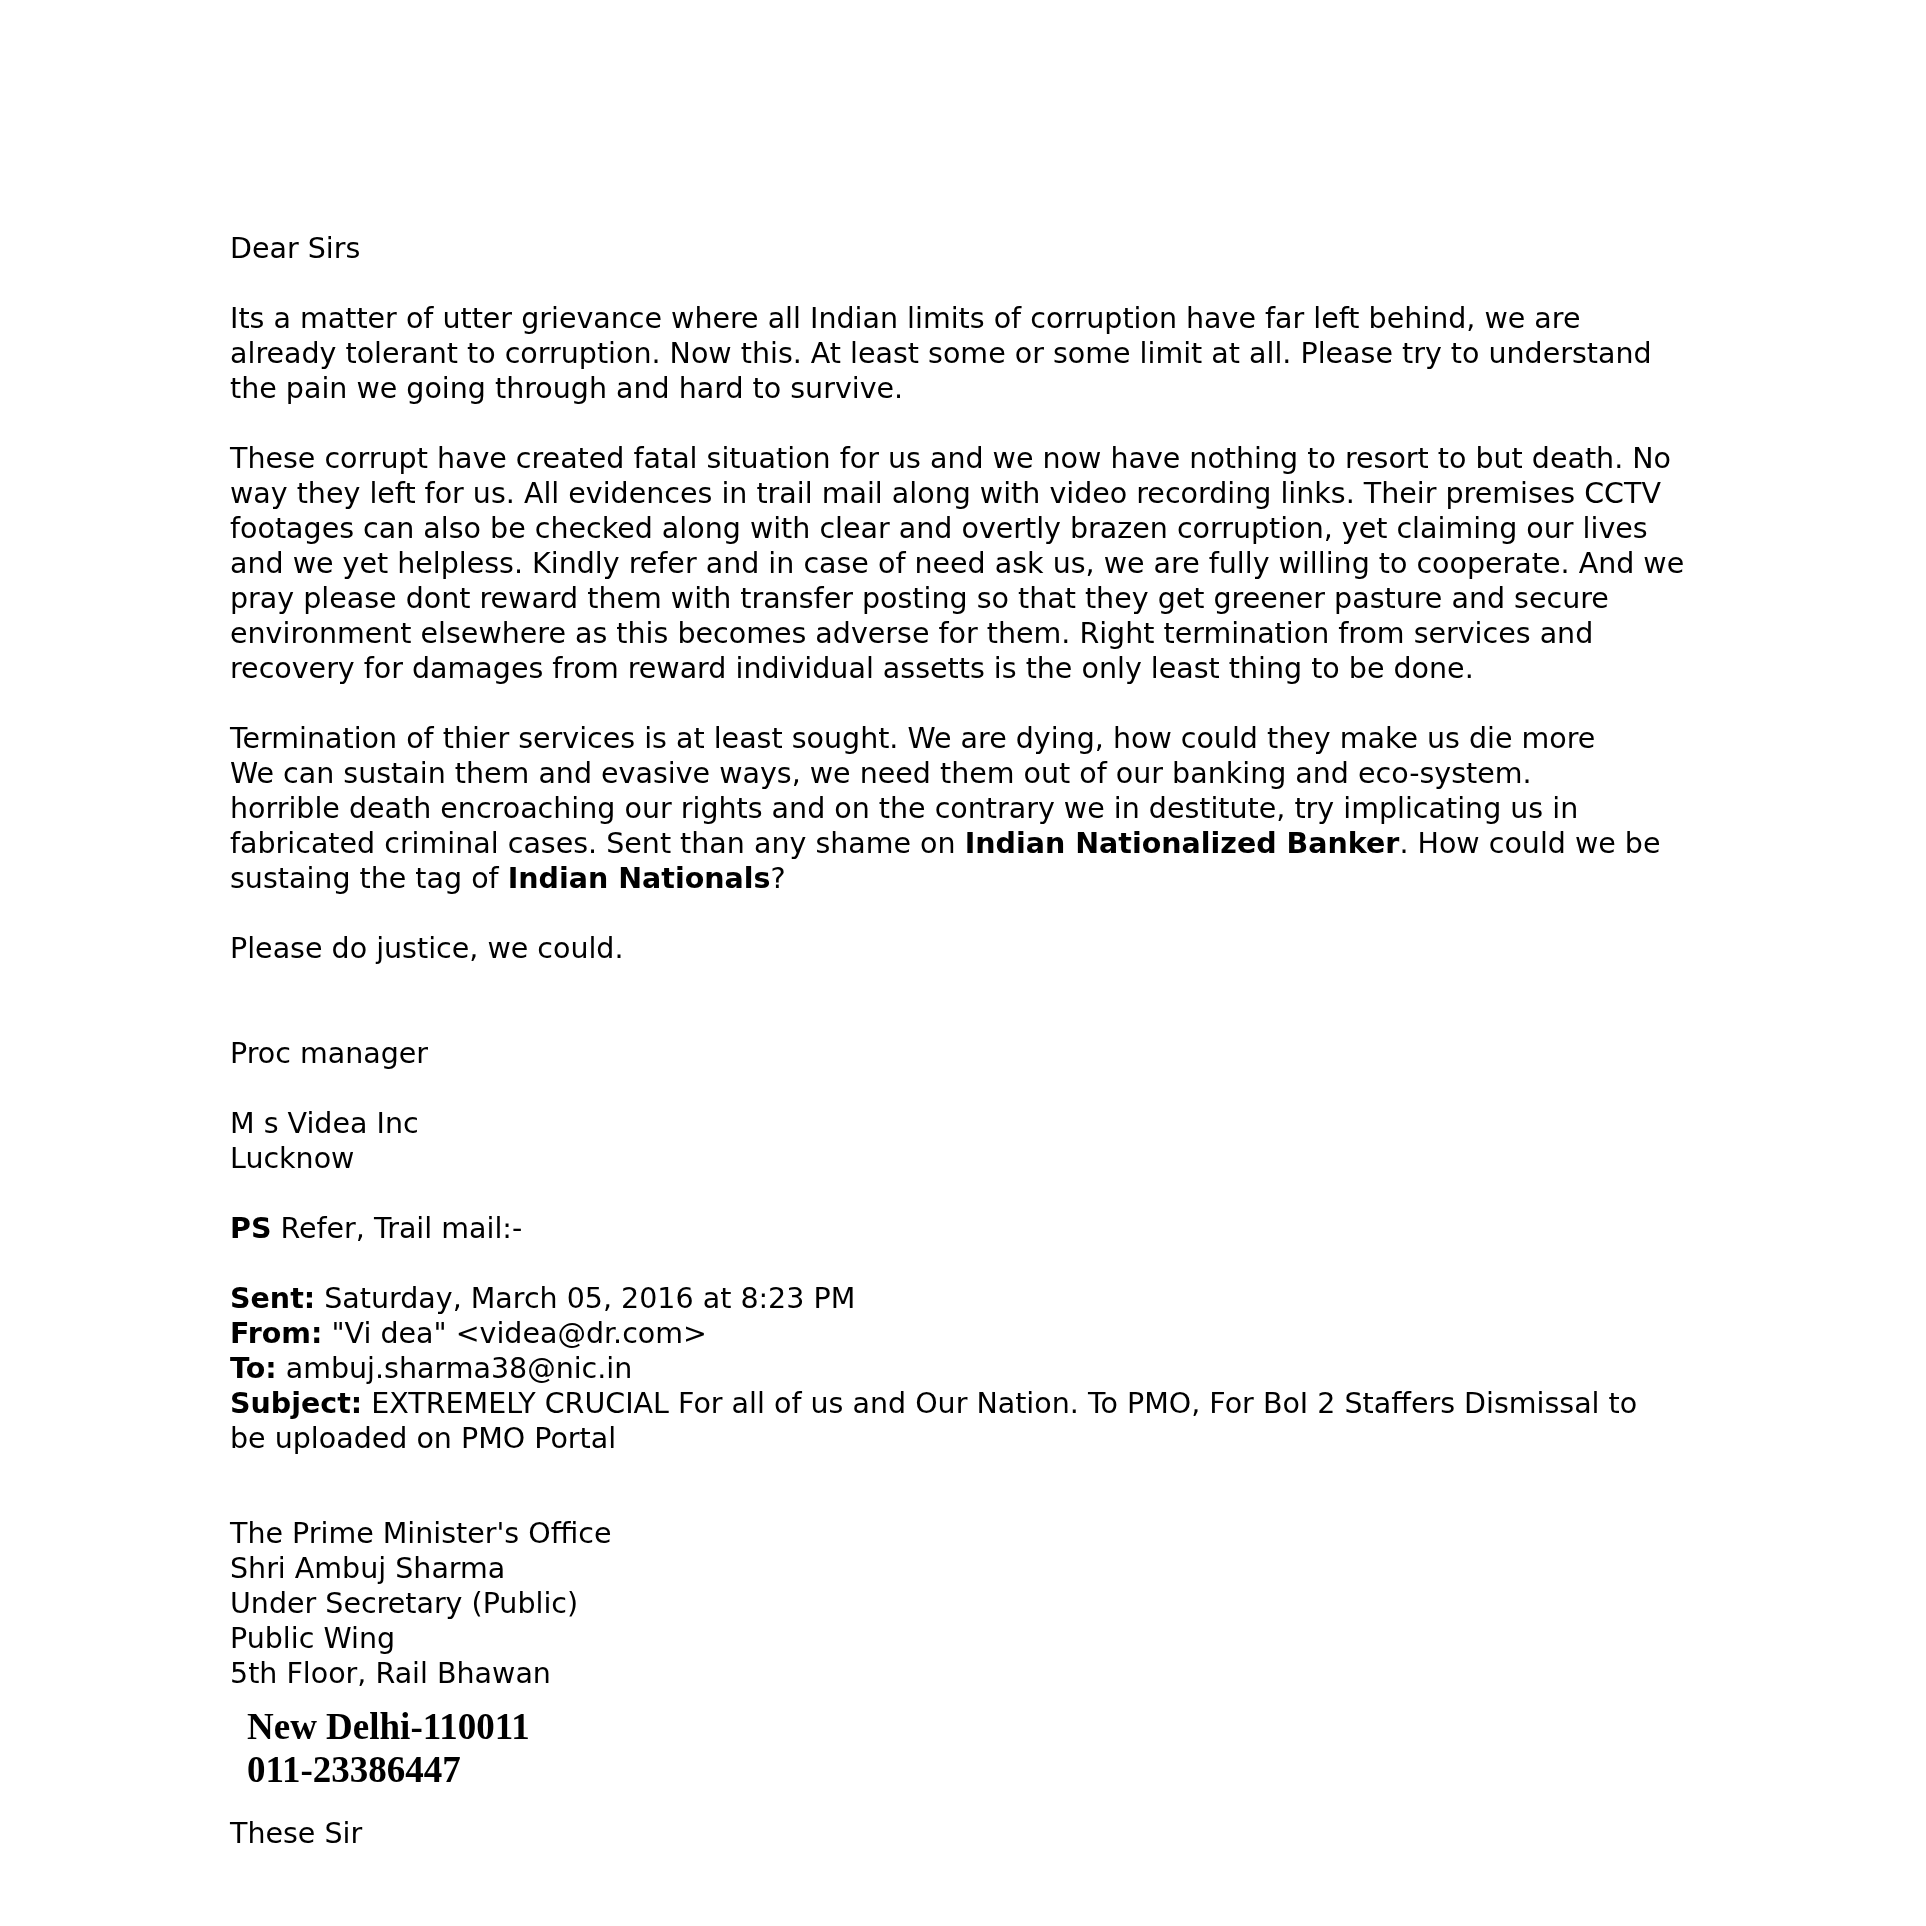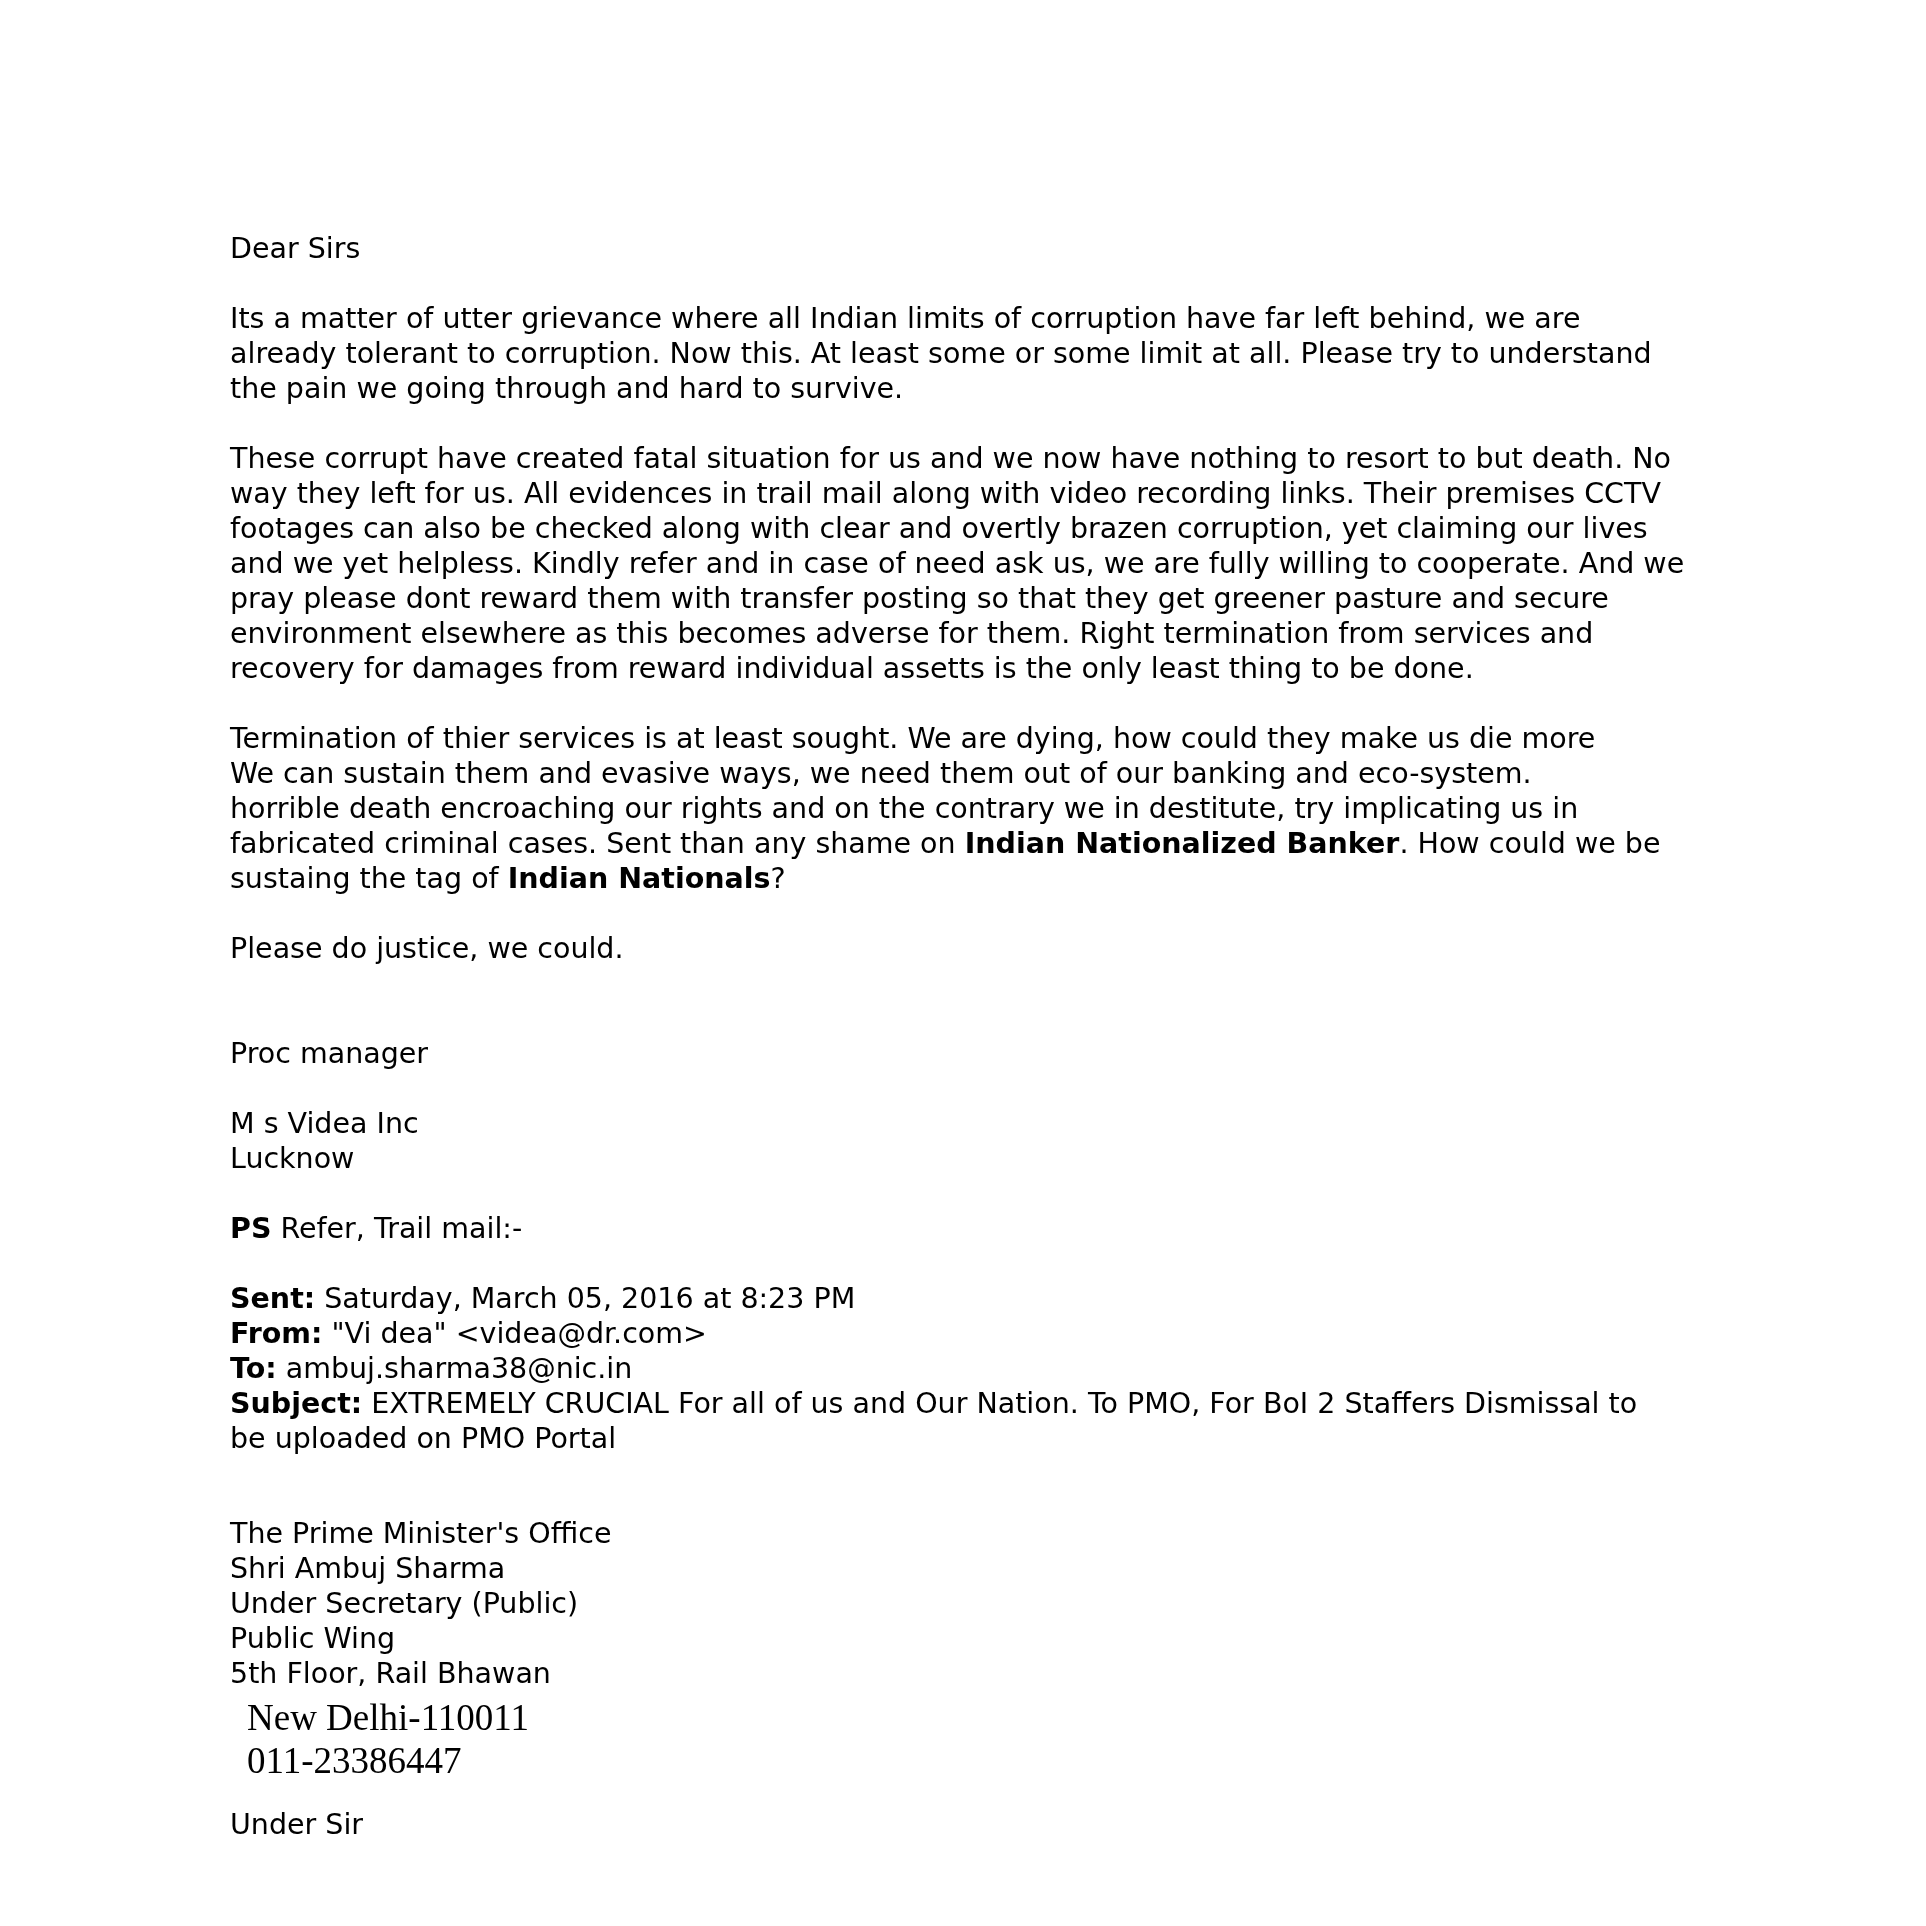--- a/index.html
+++ b/index.html
@@ -10,21 +10,21 @@
       color: #000000;
     }
     .line { display: block; white-space: nowrap; }
     .gap { height: 35px; }
     .gap2 { height: 70px; }
     b { font-weight: bold; }
     .serif {
       font-family: "Liberation Serif", serif; font-size: 37px; line-height: 43px;
       padding-left: 17px; display: block; white-space: nowrap;
     }
-    .serif-block { margin-top: 5px; margin-bottom: 25px; }
+    .serif-block { margin-top: 14px; margin-bottom: 25px; font-weight: bold; }
   </style>
 </head>
 <body>
 
 <div class="page">
 
   <span class="line">Dear Sirs</span>
   <div class="gap"></div>
 
   <div>
@@ -84,17 +84,17 @@
     <span class="line">Shri Ambuj Sharma</span>
     <span class="line">Under Secretary (Public)</span>
     <span class="line">Public Wing</span>
     <span class="line">5th Floor, Rail Bhawan</span>
     <div class="serif-block">
       <span class="serif">New Delhi-110011</span>
       <span class="serif">011-23386447</span>
     </div>
   </div>
 
-  <span class="line">Under Sir</span>
+  <span class="line">These Sir</span>
   <div class="gap"></div>
 
 </div>
 
 
 </body></html>

